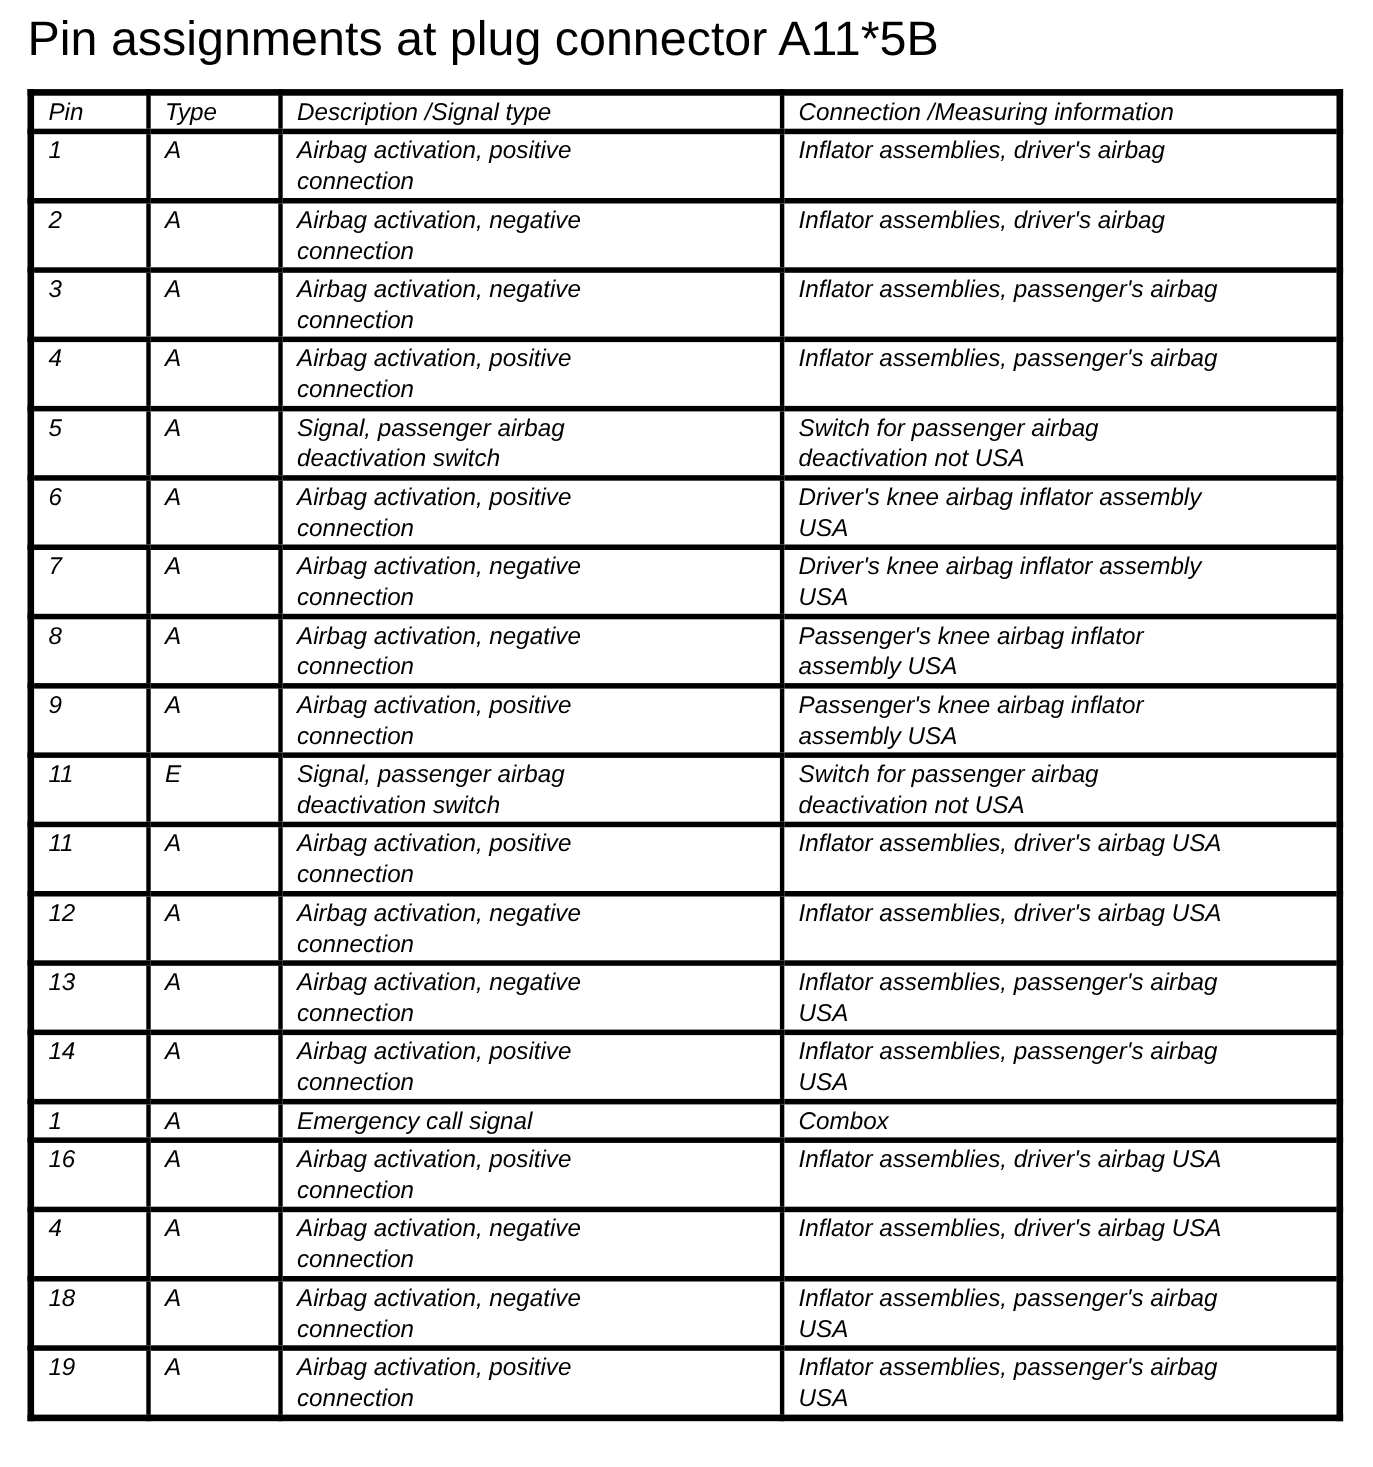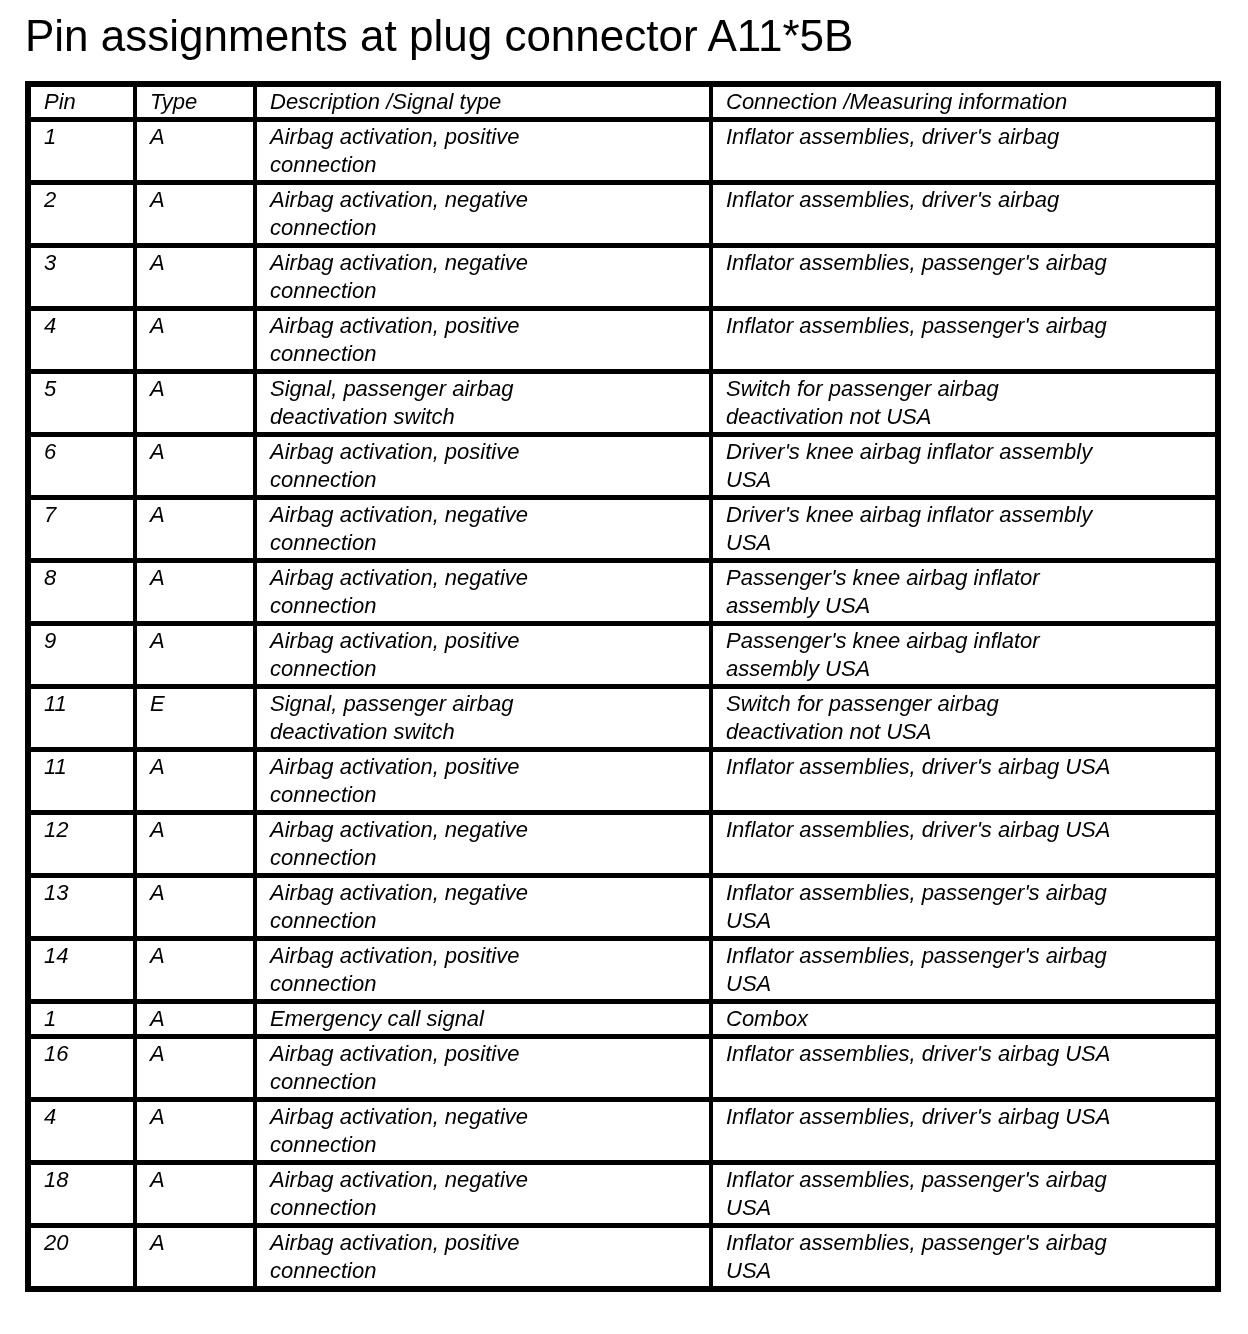--- a/index.html
+++ b/index.html
@@ -219,21 +219,21 @@
   <tr>
     <td>18</td>
     <td>A</td>
     <td>Airbag activation, negative
 connection</td>
     <td>Inflator assemblies, passenger's airbag
 USA</td>
   </tr>
 
   <tr>
-    <td>20</td>
+    <td>19</td>
     <td>A</td>
     <td>Airbag activation, positive
 connection</td>
     <td>Inflator assemblies, passenger's airbag
 USA</td>
   </tr>
 
 </tbody>
   </table>
 

